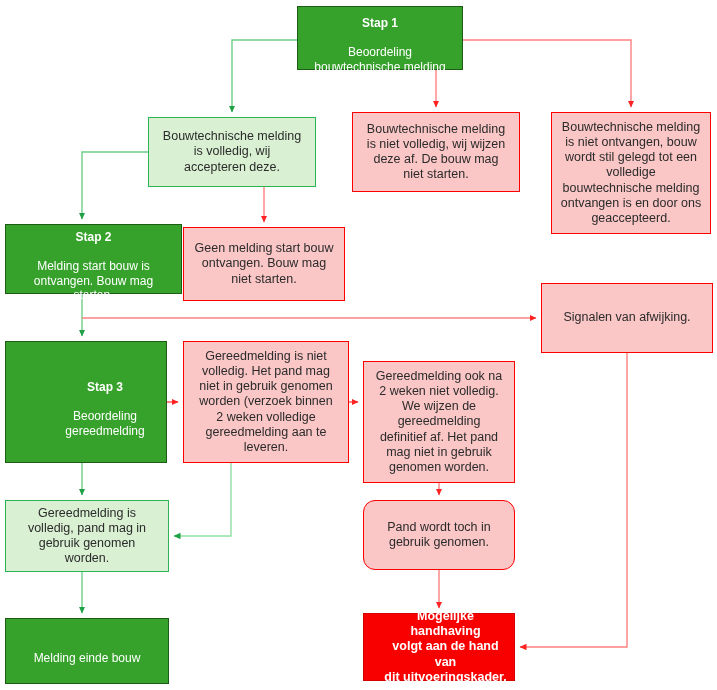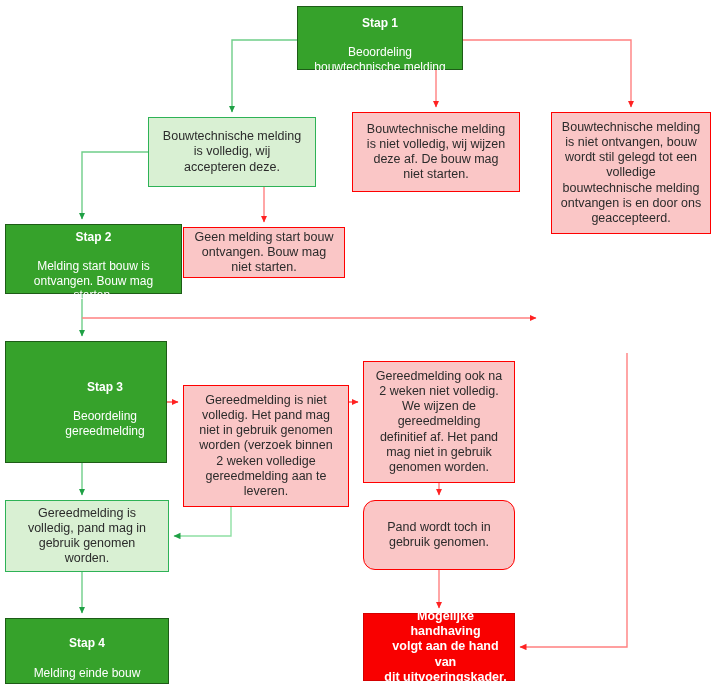--- a/index.html
+++ b/index.html
@@ -150,36 +150,39 @@
 
   <div class="node n-step" style="left:5px; top:224px; width:177px; height:70px;">
     <span class="label">
       <span class="title">Stap 2</span>
       <span>Melding start bouw is
 ontvangen. Bouw mag
 starten.</span>
     </span>
   </div>
 
-  <div class="node n-red" style="left:183px; top:227px; width:162px; height:51px;">
+  <div class="node n-red" style="left:183px; top:227px; width:162px; height:74px;">
     <span class="label">Geen melding start bouw
 ontvangen. Bouw mag
 niet starten.</span>
   </div>
 
+  <div class="node n-red" style="left:541px; top:283px; width:172px; height:70px;">
+    <span class="label">Signalen van afwijking.</span>
+  </div>
 
   <div class="node n-step" style="left:5px; top:341px; width:162px; height:122px;padding-left:44px;">
     <span class="label">
       <span class="title">Stap 3</span>
       <span>Beoordeling
 gereedmelding</span>
     </span>
   </div>
 
-  <div class="node n-red" style="left:183px; top:341px; width:166px; height:122px;margin-top:44px;">
+  <div class="node n-red" style="left:183px; top:341px; width:166px; height:122px;">
     <span class="label">Gereedmelding is niet
 volledig. Het pand mag
 niet in gebruik genomen
 worden (verzoek binnen
 2 weken volledige
 gereedmelding aan te
 leveren.</span>
   </div>
 
   <div class="node n-red" style="left:363px; top:341px; width:152px; height:122px;margin-top:20px;">
@@ -199,21 +202,20 @@
 worden.</span>
   </div>
 
   <div class="node n-red" style="left:363px; top:500px; width:152px; height:70px;border-radius:12px;">
     <span class="label">Pand wordt toch in
 gebruik genomen.</span>
   </div>
 
   <div class="node n-step" style="left:5px; top:618px; width:164px; height:66px;">
     <span class="label">
-      <span class="title">Stap 4</span>
       <span>Melding einde bouw</span>
     </span>
   </div>
 
   <div class="node n-redsolid" style="left:363px; top:613px; width:152px; height:68px;">
     <span class="label">Mogelijke handhaving
 volgt aan de hand van
 dit uitvoeringskader.</span>
   </div>
 

